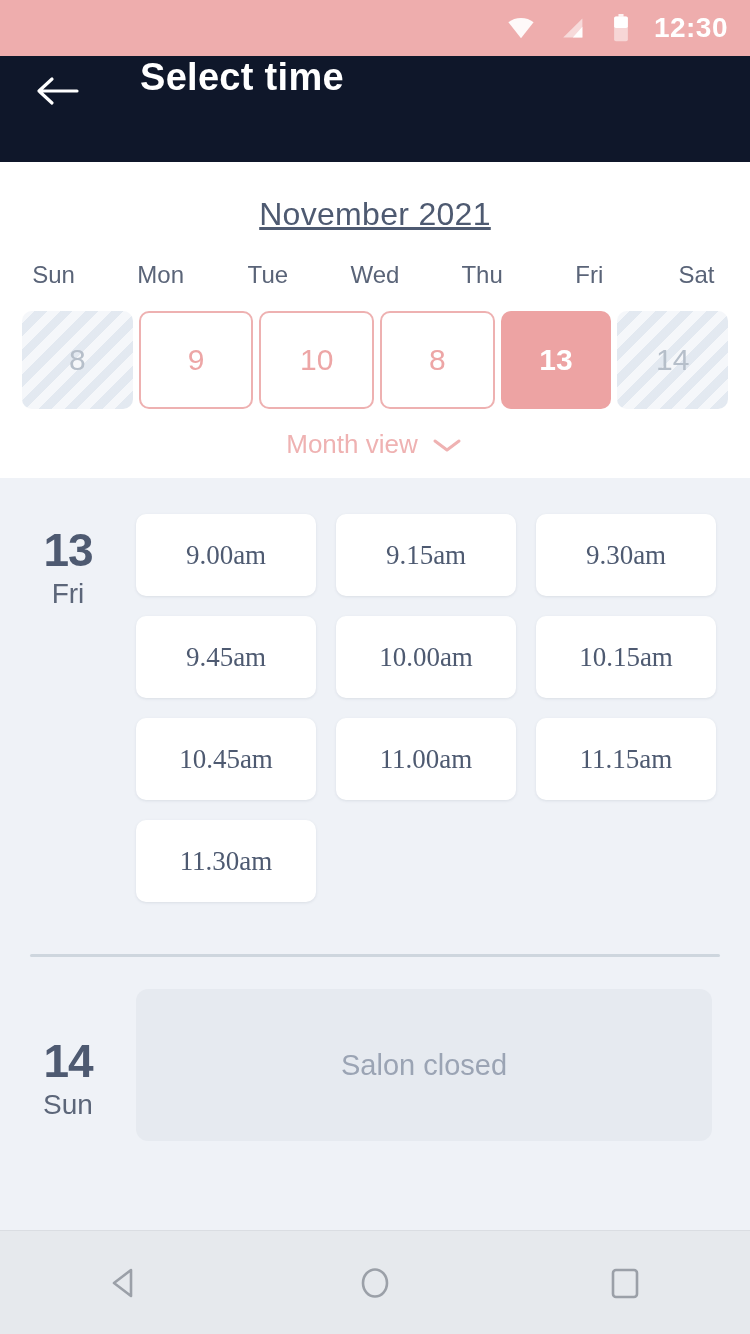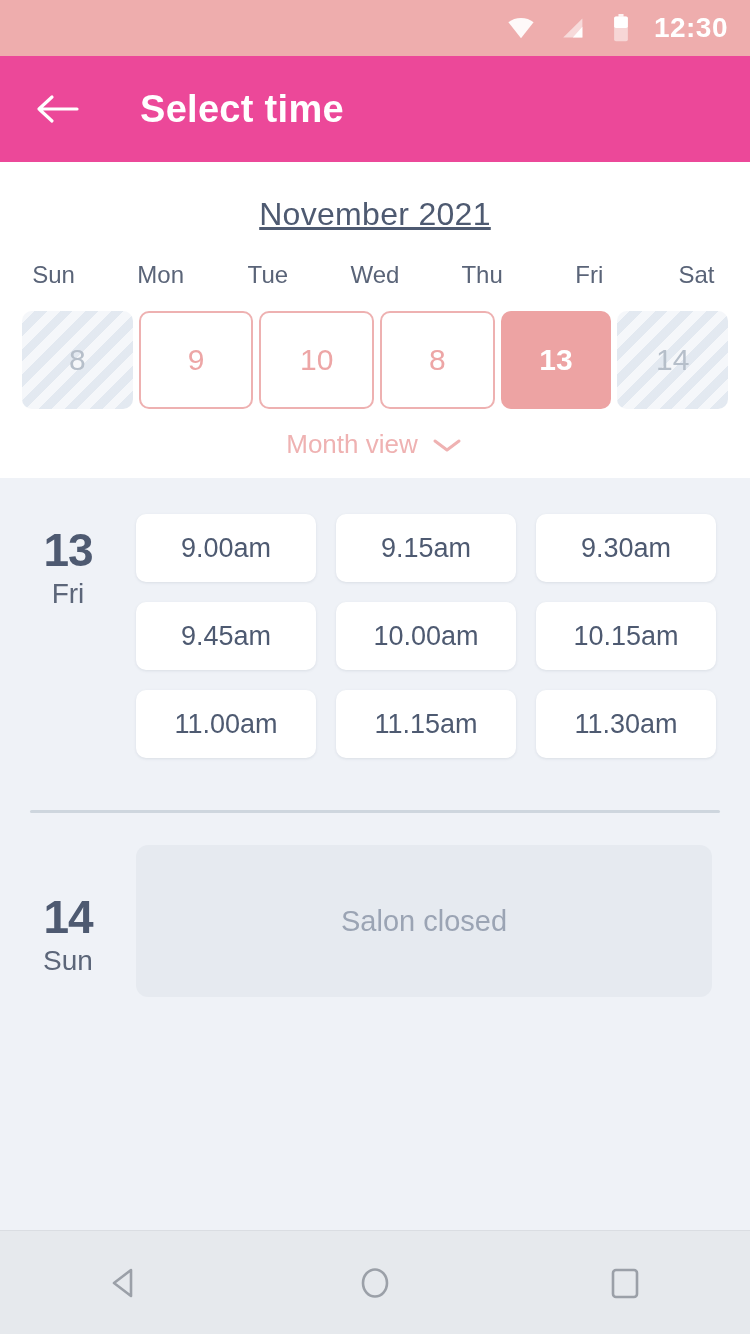--- a/index.html
+++ b/index.html
@@ -16,21 +16,21 @@
     position:absolute; top:0; left:0; width:750px; height:56px;
     background:#eeadad; display:flex; align-items:center;
     justify-content:flex-end; padding-right:22px; gap:24px;
   }
   .sb-icon{ display:flex; align-items:center; }
   .sb-time{ color:#ffffff; font-size:28px; font-weight:bold; letter-spacing:.5px; }
 
   
   .appbar{
     position:absolute; top:56px; left:0; width:750px; height:106px;
-    background:#ec4899; display:flex; align-items:center;
+    background:#0f172a; display:flex; align-items:flex-start;
   }
   .back-btn{ width:70px; height:70px; margin-left:22px; display:flex; align-items:center; justify-content:center; }
   .appbar-title{
     color:#ffffff; font-size:38px; font-weight:bold; margin-left:48px; letter-spacing:.3px;
   }
 
   
   .calendar{
     position:absolute; top:162px; left:0; width:750px; height:316px;
     background:#ffffff;
@@ -84,24 +84,25 @@
   .day-label .dnum{
     font-size:46px; font-weight:bold; color:#4e5a71; line-height:1.05; letter-spacing:-1px;
   }
   .day-label .dname{
     font-size:28px; color:#5c6679; margin-top:4px;
   }
   .slot-grid{
     flex:1; display:flex; flex-wrap:wrap; gap:20px; padding:36px 30px 0 0;
   }
   .slot{
-    width:180px; height:68px; background:#ffffff; border-radius:10px;
+    width:180px; height:82px; background:#ffffff; border-radius:10px;
     display:flex; align-items:center; justify-content:center;
     color:#4e5a71; font-size:27px;
     box-shadow:0 1px 3px rgba(78,90,113,.13);
+    font-family:Liberation Serif, serif;
   }
   .divider{
     height:3px; background:#ced6de; margin:52px 30px 0 30px; border-radius:2px;
   }
   .closed-block{ display:flex; margin-top:32px; }
   .closed-card{
     flex:1; margin-right:38px; height:152px; background:#e6eaf0;
     border-radius:12px; display:flex; align-items:center; justify-content:center;
     color:#9ba4b4; font-size:29px;
   }
@@ -187,20 +188,21 @@
         <div class="dnum">13</div>
         <div class="dname">Fri</div>
       </div>
       <div class="slot-grid">
         <div class="slot">9.00am</div>
         <div class="slot">9.15am</div>
         <div class="slot">9.30am</div>
         <div class="slot">9.45am</div>
         <div class="slot">10.00am</div>
         <div class="slot">10.15am</div>
+        <div class="slot">10.45am</div>
         <div class="slot">11.00am</div>
         <div class="slot">11.15am</div>
         <div class="slot">11.30am</div>
       </div>
     </div>
 
     <div class="divider"></div>
 
     <div class="closed-block">
       <div class="day-label">

